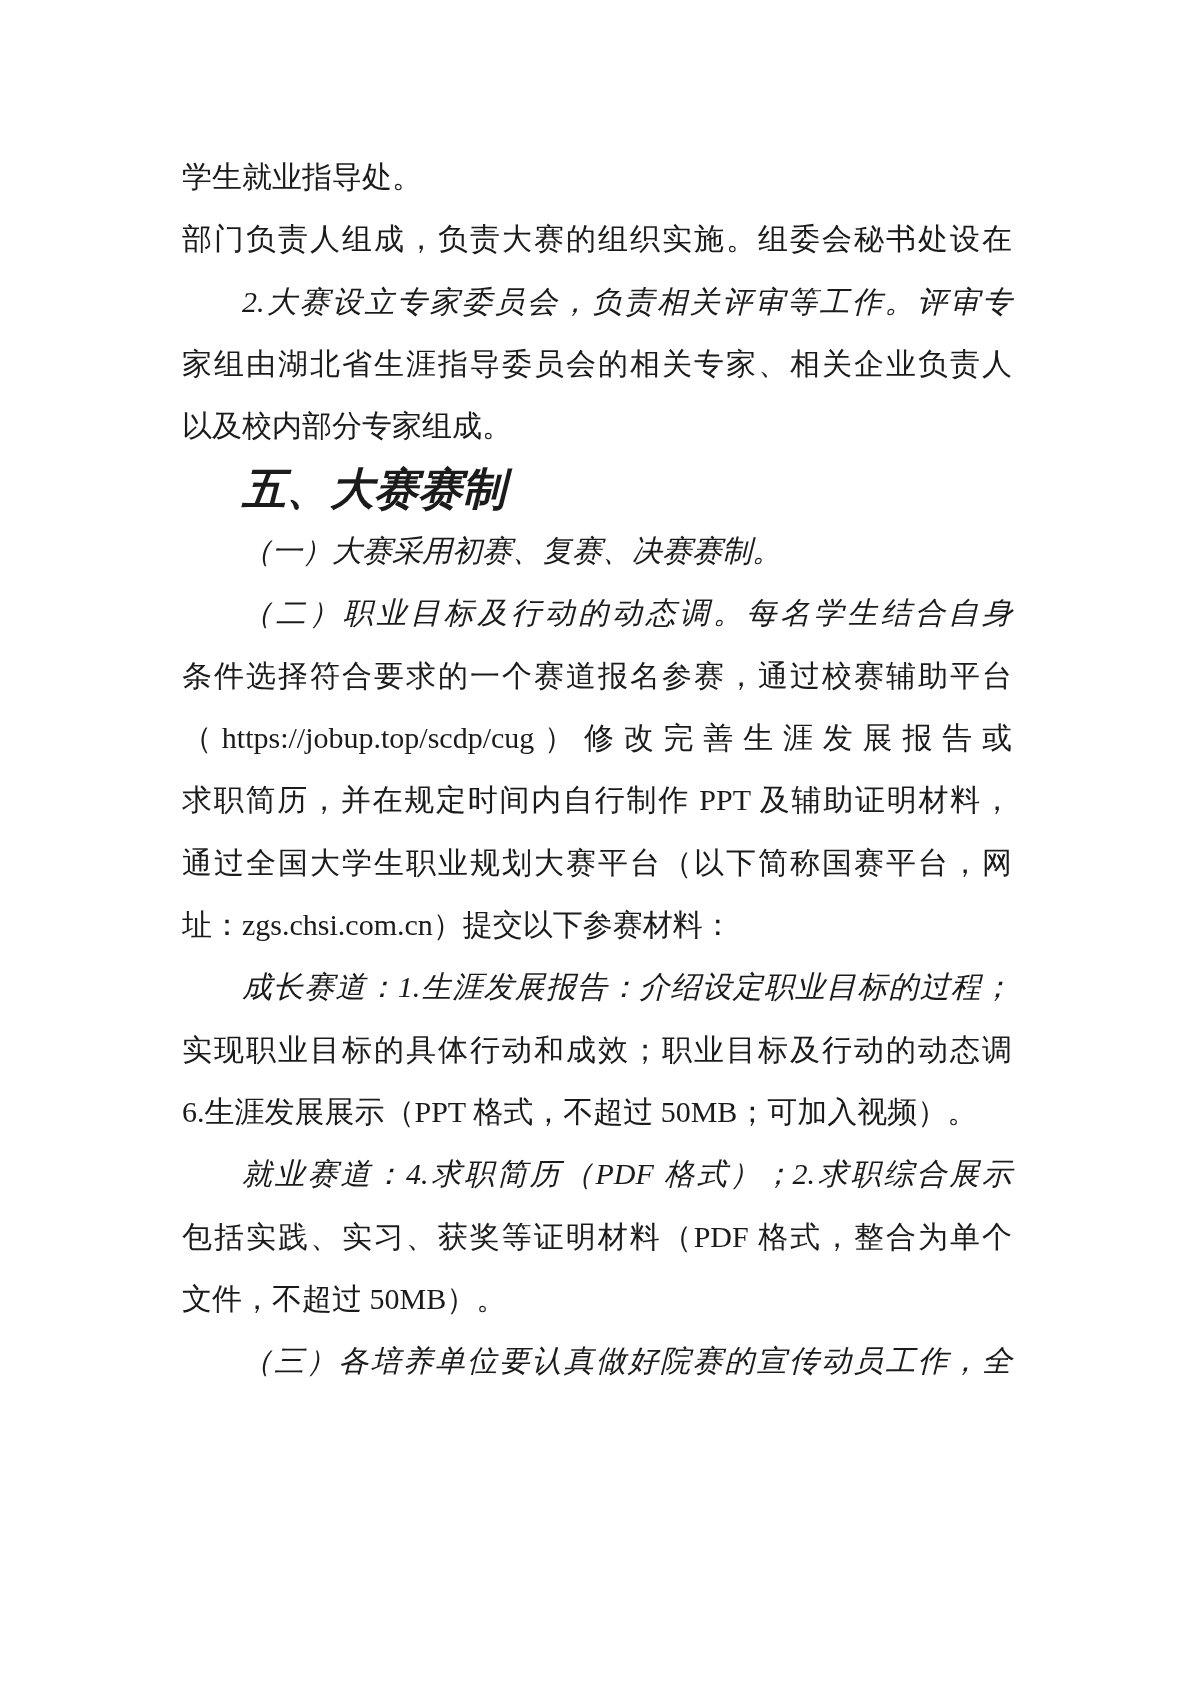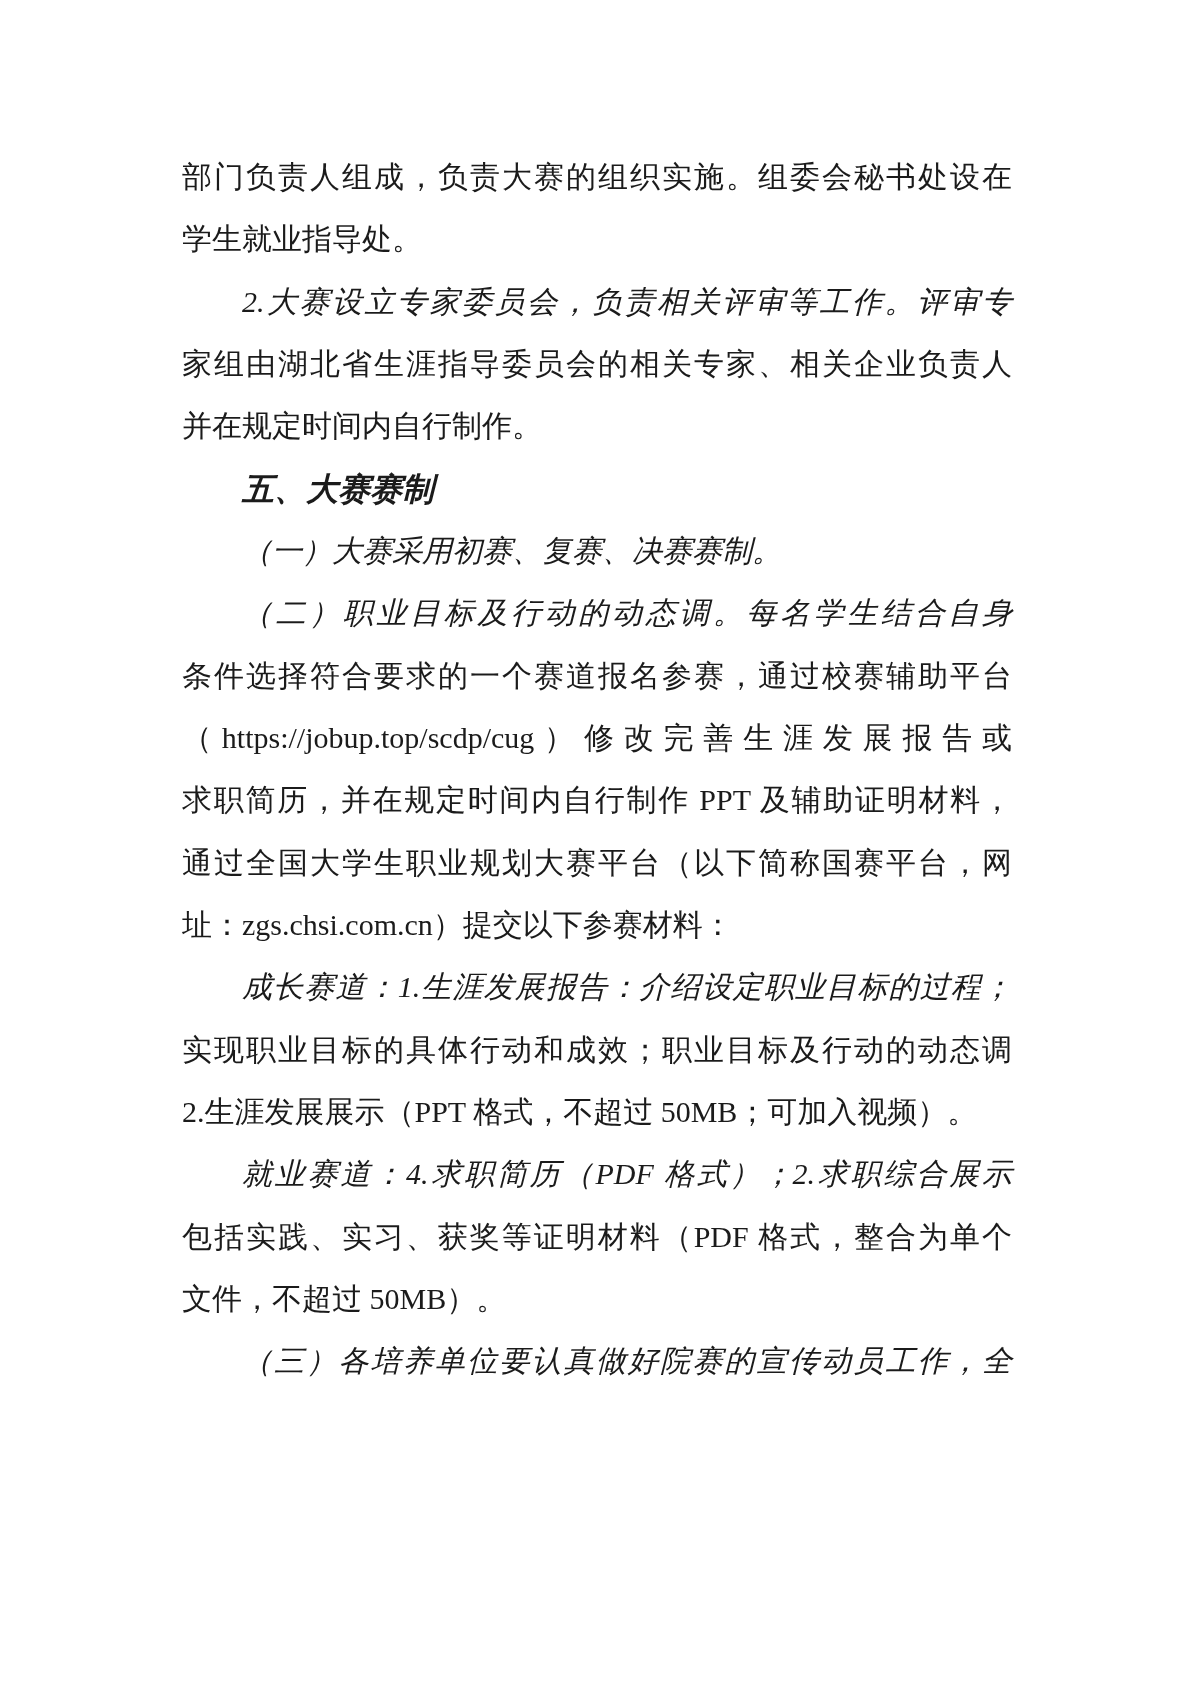--- a/index.html
+++ b/index.html
@@ -33,42 +33,42 @@
     text-align: justify;
     text-align-last: justify;
   }
   .line.indent {
     text-indent: 60px;
     font-style: italic;
   }
   .line.heading {
     font-family: "DejaVu Sans", "Liberation Sans", sans-serif;
     font-weight: 700;
-    font-size: 32px;
+    font-size: 44px;
   }
 </style>
 </head>
 <body>
 
 <div class="page">
   <div class="text-block" id="text-block">
+      <div class="line">学生就业指导处。</div>
       <div class="line justify">部门负责人组成，负责大赛的组织实施。组委会秘书处设在</div>
-      <div class="line">学生就业指导处。</div>
       <div class="line justify indent">2.大赛设立专家委员会，负责相关评审等工作。评审专</div>
       <div class="line justify">家组由湖北省生涯指导委员会的相关专家、相关企业负责人</div>
-      <div class="line">并在规定时间内自行制作。</div>
+      <div class="line">以及校内部分专家组成。</div>
       <div class="line heading indent">五、大赛赛制</div>
       <div class="line indent">（一）大赛采用初赛、复赛、决赛赛制。</div>
       <div class="line justify indent">（二）职业目标及行动的动态调。每名学生结合自身</div>
       <div class="line justify">条件选择符合要求的一个赛道报名参赛，通过校赛辅助平台</div>
       <div class="line justify">（https://jobup.top/scdp/cug）修改完善生涯发展报告或</div>
       <div class="line justify">求职简历，并在规定时间内自行制作 PPT 及辅助证明材料，</div>
       <div class="line justify">通过全国大学生职业规划大赛平台（以下简称国赛平台，网</div>
       <div class="line">址：zgs.chsi.com.cn）提交以下参赛材料：</div>
       <div class="line justify indent">成长赛道：1.生涯发展报告：介绍设定职业目标的过程；</div>
       <div class="line justify">实现职业目标的具体行动和成效；职业目标及行动的动态调</div>
-      <div class="line">2.生涯发展展示（PPT 格式，不超过 50MB；可加入视频）。</div>
+      <div class="line">6.生涯发展展示（PPT 格式，不超过 50MB；可加入视频）。</div>
       <div class="line justify indent">就业赛道：4.求职简历（PDF 格式）；2.求职综合展示</div>
       <div class="line justify">包括实践、实习、获奖等证明材料（PDF 格式，整合为单个</div>
       <div class="line">文件，不超过 50MB）。</div>
       <div class="line justify indent">（三）各培养单位要认真做好院赛的宣传动员工作，全</div>
     </div>
 </div>
 
 </body></html>

